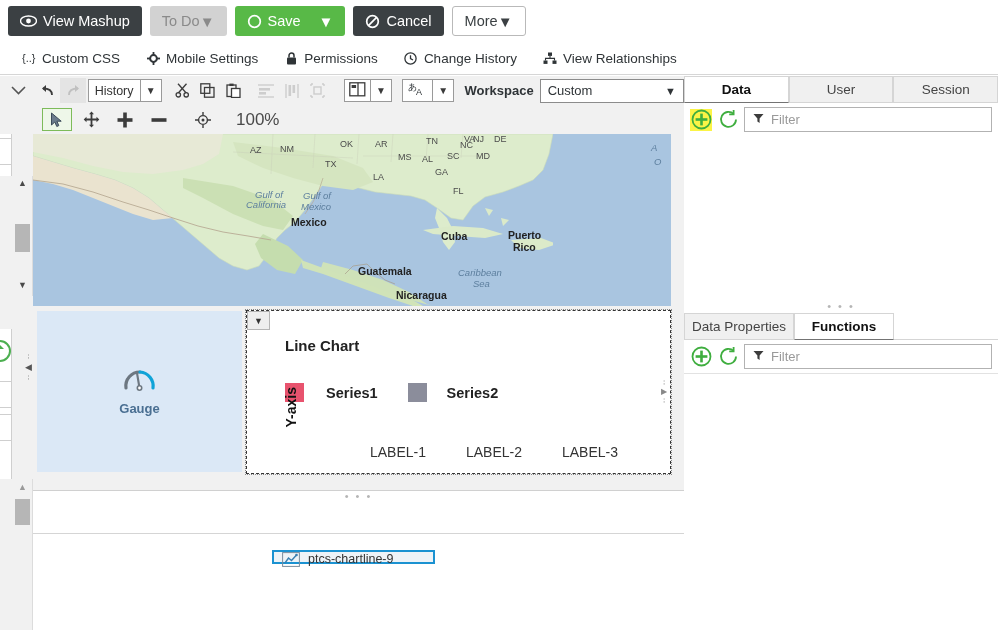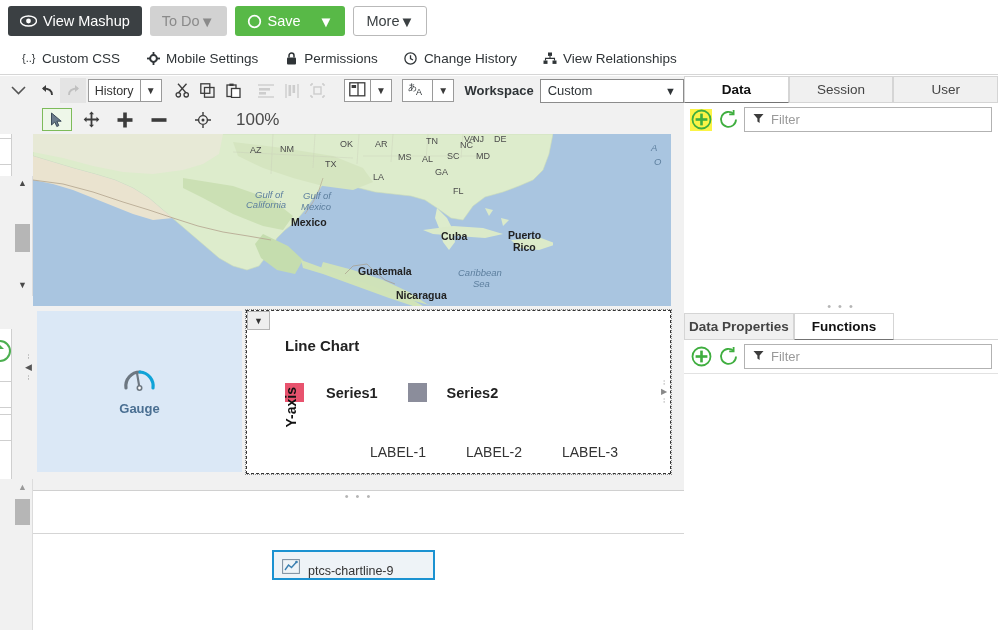--- a/index.html
+++ b/index.html
@@ -139,22 +139,22 @@
     font-size: 11px; letter-spacing: 2px; color: #b5b5b5; line-height: 8px; cursor: ns-resize;
   }
   .tabstrip { position: absolute; left: 8px; top: 10px; display: flex; align-items: flex-end; }
   .tab {
     padding: 6px 14px; font-size: 13.5px; color: #555; background: #f0f0f0;
     border: 1px solid #d5d5d5; border-bottom: none; cursor: pointer; margin-right: 2px;
   }
   .tab.active { background: #fff; color: #1d1d1d; font-weight: bold; border-bottom: 1px solid #fff; }
   .tabline { position: absolute; left: 0; top: 42px; width: 651px; height: 1px; background: #d5d5d5; }
   .bindchip {
-    position: absolute; left: 239px; top: 59px; width: 163px; height: 30px;
-    background: #eef3f7; border: 2px solid #1b92d1; display: flex; align-items: flex-end; gap: 8px;
+    position: absolute; left: 239px; top: 59px; width: 163px; height: 14px;
+    background: #eef3f7; border: 2px solid #1b92d1; display: flex; align-items: flex-start; gap: 8px;
     padding-left: 8px; cursor: pointer;
   }
   .bindchip .label { font-size: 12.5px; color: #333; }
 
   
   .rightpanel { position: absolute; left: 684px; top: 76px; width: 314px; height: 554px; background: #fff; }
   .rp-tabs { display: flex; align-items: flex-end; height: 27px; background: #fff; padding-left: 0px;}
   .rp-tab {
     flex: 1; text-align: center; font-size: 13.5px; color: #444; padding: 5px 0 5px 0;
     background: #f0f0f0; border: 1px solid #d5d5d5; border-bottom: 1px solid #d5d5d5; cursor: pointer;
@@ -202,20 +202,29 @@
               <circle cx="7.5" cy="7.5" r="5.8" fill="none" stroke="#fff" stroke-width="1.7"></circle>
             </svg>
         </span>
         <span>Save</span>
       </span>
       <span class="split">
         <span class="caret-lg">▼</span>
       </span>
     </div>
 
+    <div class="btn btn-dark">
+      <span class="ico">
+        <svg width="15" height="15" viewBox="0 0 15 15">
+            <circle cx="7.5" cy="7.5" r="5.8" fill="none" stroke="#fff" stroke-width="1.7"></circle>
+            <line x1="3.4" y1="11.6" x2="11.6" y2="3.4" stroke="#fff" stroke-width="1.7"></line>
+          </svg>
+      </span>
+      <span>Cancel</span>
+    </div>
 
     <div class="btn btn-white">
       <span>More</span>
       <span class="caret-lg">▼</span>
     </div>
   </div>
 
   <div class="menurow">
     <div class="menuitem">
       <span class="mico">
@@ -563,24 +572,24 @@
   </div>
 
   <div class="vline" style="left:684px; top:76px; width:1px; height:554px;"></div>
 
   <div class="rightpanel" style="height:224px;">
     <div class="rp-tabs">
       <div class="rp-tab active">
         <span>Data</span>
       </div>
       <div class="rp-tab">
+        <span>User</span>
+      </div>
+      <div class="rp-tab">
         <span>Session</span>
-      </div>
-      <div class="rp-tab">
-        <span>User</span>
       </div>
     </div>
     <div class="rp-toolrow">
       <span class="circbtn hl">
         <svg width="21" height="21" viewBox="0 0 21 21">
             <circle cx="10.5" cy="10.5" r="9" fill="none" stroke="#3fae3f" stroke-width="1.8"></circle>
             <rect x="9.2" y="4.6" width="2.6" height="11.8" fill="#3fae3f"></rect>
             <rect x="4.6" y="9.2" width="11.8" height="2.6" fill="#3fae3f"></rect>
           </svg>
       </span>
@@ -601,21 +610,21 @@
     </div>
     <div class="rp-body bodyfill" style="height:164px;"></div>
   </div>
 
   <div class="panelsplit" style="top:300px;">
     <div class="dragdots">• • •</div>
   </div>
 
   <div class="rp-lower">
     <div class="rp-tabs">
-      <div class="rp-tab" style="flex:0 0 110px;font-weight:bold;">
+      <div class="rp-tab" style="flex:0 0 110px;">
         <span>Data Properties</span>
       </div>
       <div class="rp-tab active" style="flex:0 0 100px;">
         <span>Functions</span>
       </div>
       <div style="flex:1; border-bottom:1px solid #d5d5d5; height:27px;"></div>
     </div>
     <div class="rp-toolrow">
       <span class="circbtn">
         <svg width="21" height="21" viewBox="0 0 21 21">

